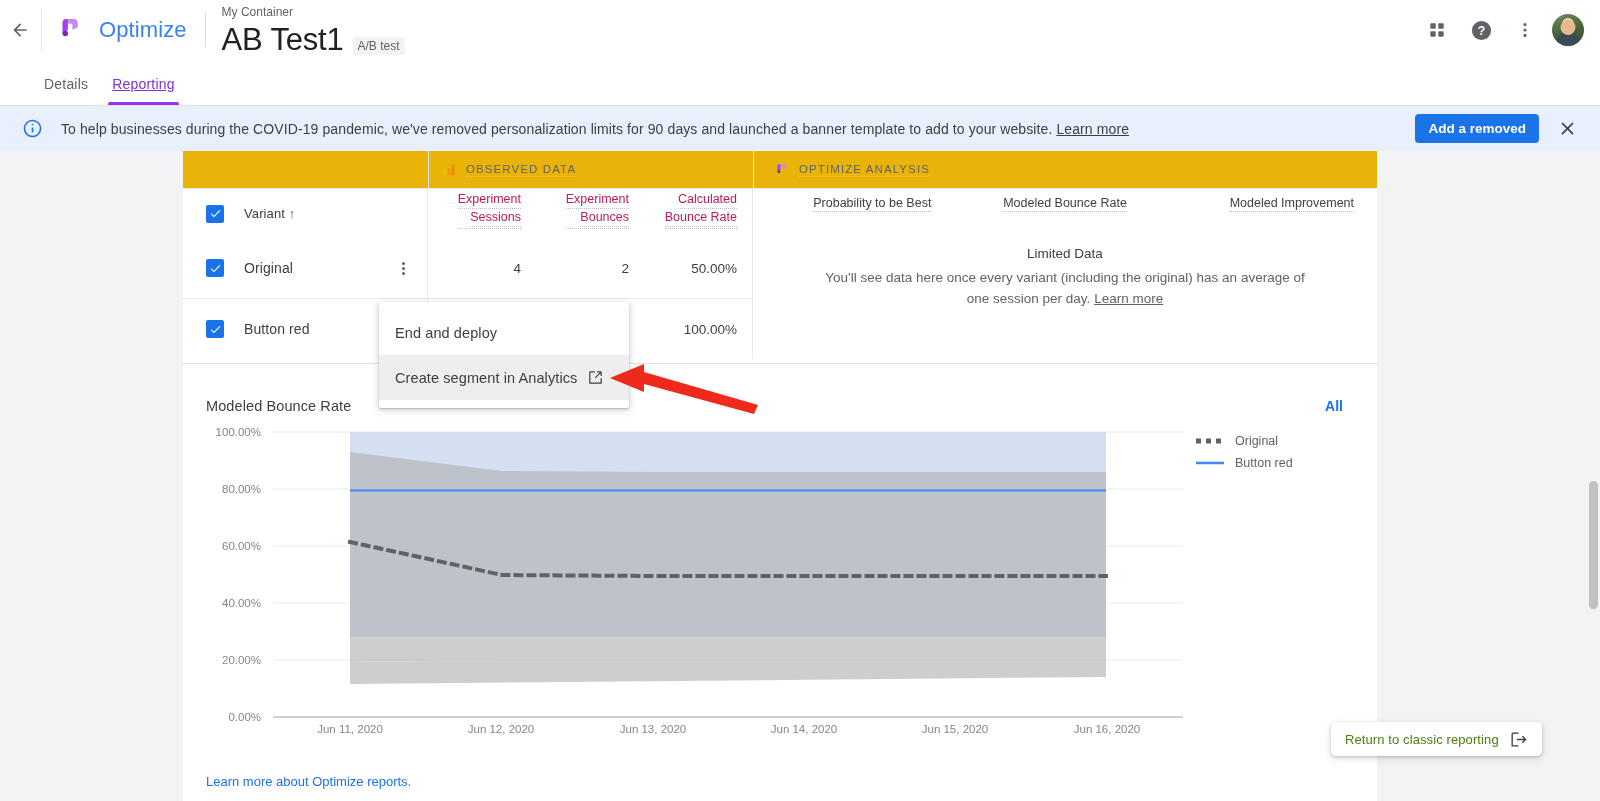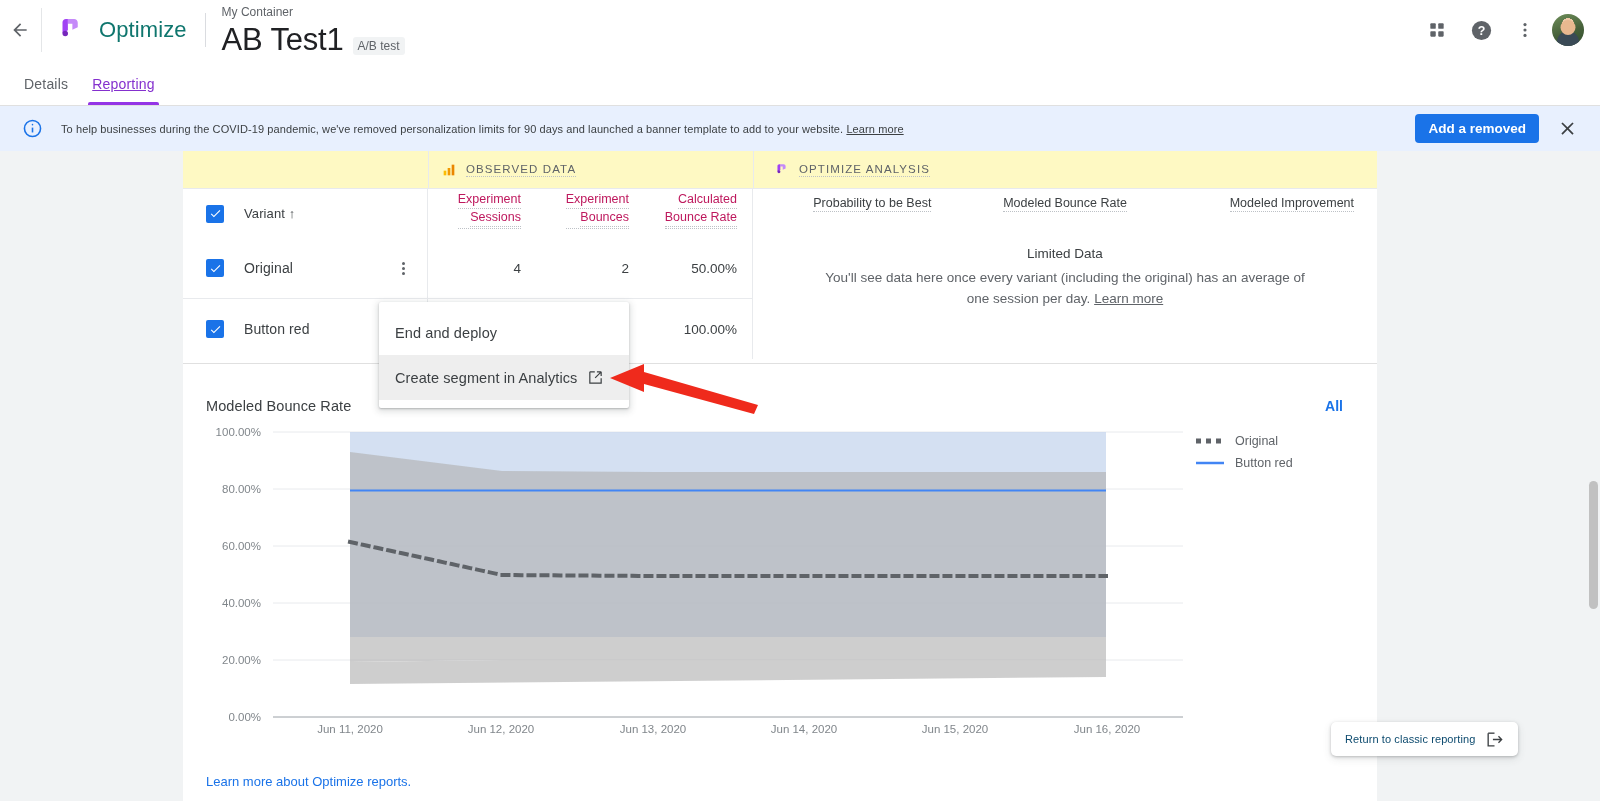--- a/index.html
+++ b/index.html
@@ -17,21 +17,21 @@
     position: absolute; top: 0; left: 0; width: 1600px; height: 60px;
     background: #fff; display: flex; align-items: center;
   }
   .back-btn {
     width: 30px; height: 30px; margin-left: 5px; margin-right: 6px;
     display: flex; align-items: center; justify-content: center;
     color: #5f6368; cursor: pointer; border-radius: 50%;
   }
   .topbar-divider { width: 1px; height: 44px; background: #e4e6e8; margin-right: 14px; }
   .logo-wrap { display:flex; align-items:center; gap:13px; }
-  .brand-name { font-size: 22px; color: #0f766e; letter-spacing: .1px; }
+  .brand-name { font-size: 22px; color: #3b82f6; letter-spacing: .1px; }
   .title-sep { width: 1px; height: 34px; background: #dadce0; margin: 0 16px 0 18px; }
   .title-block { display: flex; flex-direction: column; justify-content: center; }
   .container-name { font-size: 12px; color: #5f6368; line-height: 15px; margin-bottom: 1px; }
   .exp-row { display: flex; align-items: baseline; gap: 9px; }
   .exp-title { font-size: 31px; color: #202124; line-height: 27px; letter-spacing: -.2px; }
   .exp-type {
     font-size: 12px; color: #5f6368; background: #f1f3f4;
     padding: 2px 5px; border-radius: 3px; line-height: 14px; margin-top: 16px;
   }
   .topbar-right {
@@ -51,39 +51,39 @@
   }
   .avatar::before{
     content:""; position:absolute; left:50%; top:18%; transform:translateX(-50%);
     width:15px; height:15px; border-radius:50%; background:#e8b88f; z-index:2;
   }
 
   
   .tabs {
     position: absolute; top: 60px; left: 0; width: 1600px; height: 46px;
     background: #fff; border-bottom: 1px solid #e0e0e0;
-    display: flex; align-items: flex-end; padding-left: 12px;
+    display: flex; align-items: flex-end; padding-left: 32px;
   }
   .tab {
     font-size: 14px; color: #5f6368; padding: 0 12px 13px 12px;
     cursor: pointer; position: relative; letter-spacing: .2px;
   }
   .tab.active { color: #8430ce; text-decoration: underline; }
   .tab.active::after {
     content: ""; position: absolute; left: 8px; right: 8px; bottom: 0;
     height: 3px; background: #9334e6; border-radius: 2px 2px 0 0;
   }
 
   
   .notice {
     position: absolute; top: 106px; left: 0; width: 1600px; height: 45px;
     background: #e8f0fe; display: flex; align-items: center; padding: 0 16px 0 22px;
   }
   .notice-icon { color: #1a73e8; display:flex; align-items:center; margin-right: 18px; }
-  .notice-text { font-size: 11px; color: #3c4043; letter-spacing: .1px; }
+  .notice-text { font-size: 14px; color: #3c4043; letter-spacing: .1px; }
   .notice-text a { color: #3c4043; text-decoration: underline; }
   .notice-right { margin-left: auto; display: flex; align-items: center; gap: 18px; }
   .btn-banner {
     background: #1a73e8; color: #fff; font-size: 13.5px; font-weight: bold;
     border: none; border-radius: 4px; padding: 7px 13px; cursor: pointer;
     font-family: "Liberation Sans", sans-serif;
   }
   .close-x { color: #3c4043; cursor: pointer; display:flex; align-items:center; padding-right:6px;}
 
   
@@ -92,21 +92,21 @@
     background: #f1f3f4;
   }
   .card {
     position: absolute; left: 183px; top: 0; width: 1194px; height: 650px;
     background: #fff;
   }
   .scrollbar-thumb {
     position: absolute; right: 2px; top: 460px; width: 9px; height: 128px;
     background: #c1c1c1; border-radius: 5px; cursor: pointer;
   }
-  .grp-row { display: flex; height: 38px; border-bottom: 1px solid #e8eaed; background:#fef9c3; }
+  .grp-row { display: flex; height: 38px; border-bottom: 1px solid #e8eaed; background:#eab308; }
   .grp-cell { display: flex; align-items: center; }
   .grp-blank { width: 245px; }
   .grp-observed { width: 325px; padding-left: 12px; gap: 9px; border-left: 1px solid #e8eaed; }
   .grp-analysis { flex: 1; padding-left: 20px; gap: 9px; border-left: 1px solid #e8eaed; }
   .grp-label {
     font-size: 11.5px; color: #5f6368; letter-spacing: 1.1px;
     border-bottom: 1px dotted #bdc1c6; padding-bottom: 1px;
   }
   .body-area { display: flex; }
   .col-left { width: 245px; border-right: 1px solid #e8eaed; }
@@ -186,21 +186,21 @@
   .arrow { position: absolute; left: 608px; top: 360px; z-index: 45; pointer-events:none; }
 
   
   .classic {
     position: absolute; left: 1331px; top: 722px; height: 34px;
     background: #fff; border-radius: 5px; display: flex; align-items: center;
     padding: 0 14px; gap: 10px; cursor: pointer;
     box-shadow: 0 1px 3px rgba(60,64,67,.3), 0 3px 8px rgba(60,64,67,.12);
     z-index: 50;
   }
-  .classic span { font-size: 11px; color: #0c4a6e; letter-spacing:.1px; }
+  .classic span { font-size: 13px; color: #4d7c0f; letter-spacing:.1px; }
 </style>
 </head>
 <body>
 
 <div id="app">
 
   <div class="topbar">
     <div class="back-btn">
       <svg width="20" height="20" viewBox="0 0 24 24" fill="currentColor">
         <path d="M20 11H7.8l5.6-5.6L12 4l-8 8 8 8 1.4-1.4L7.8 13H20v-2z"></path>

